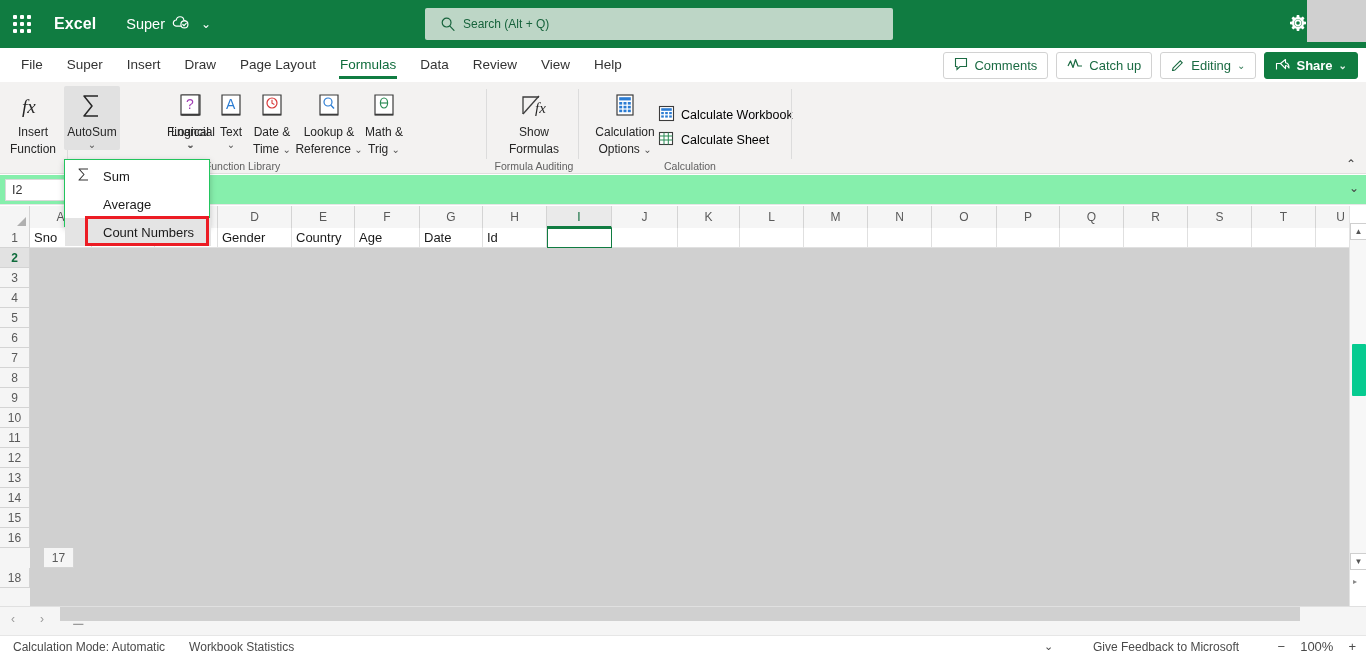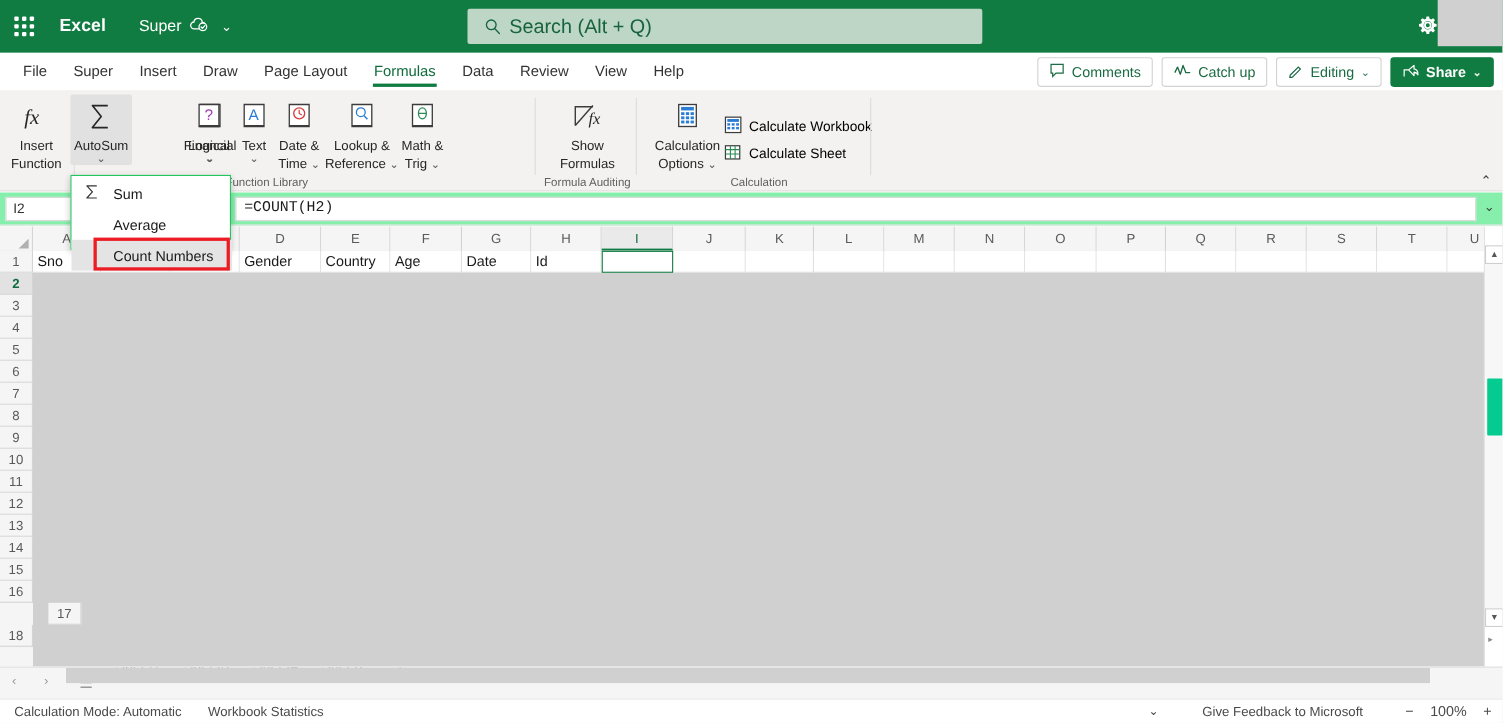--- a/index.html
+++ b/index.html
@@ -21,21 +21,21 @@
   .waffle-grid i { background: #ffffff; width: 4px; height: 4px; display: block; border-radius: 1px; }
   .app-name {
     color: #ffffff; font-size: 16px; font-weight: bold; margin-left: 10px; letter-spacing: .1px;
   }
   .doc-name { color: #ffffff; font-size: 14.5px; margin-left: 30px; }
   .cloud-ico { margin-left: 7px; display: inline-block; vertical-align: -3px; }
   .doc-chev { color: #ffffff; font-size: 12px; margin-left: 11px; cursor: pointer; }
   .searchwrap { position: absolute; left: 425px; top: 8px; width: 468px; height: 32px; }
   .searchbox {
     width: 100%; height: 32px; background: #bdd6c6; border: none; border-radius: 2px;
-    padding-left: 38px; font-size: 18px; color: #0b4d2a;
+    padding-left: 38px; font-size: 12px; color: #0b4d2a;
     font-family: "Liberation Sans", sans-serif;
   }
   .searchbox::placeholder { color: #17633c; opacity: 1; }
   .search-ico { position: absolute; left: 15px; top: 8px; pointer-events: none; }
   .gear-btn { position: absolute; right: 58px; top: 13px; cursor: pointer; }
 
   
   .tr-overlay {
     position: absolute; right: 0; top: 0; width: 59px; height: 42px; background: #d0d0d0;
   }
@@ -499,21 +499,20 @@
     </div>
 
     <div class="grp-sep" style="left:791px; top:7px;"></div>
 
     <div class="collapse-ribbon">⌃</div>
   </div>
 
   <div class="fbar">
     <input class="namebox" type="text" value="I2" style="">
     <span class="fx-mark">fx</span>
-    <input class="formula-input" type="text" value="=COUNT(H2)" style="">
     <span class="fbar-chev">⌄</span>
   </div>
 
   <div class="gridarea">
     <div class="colhead">
       <div class="corner">
           <span class="tri"></span>
         </div>
       <div id="colheads">
           <div class="colcell" style="left: 30px; width: 62px;">A</div>

